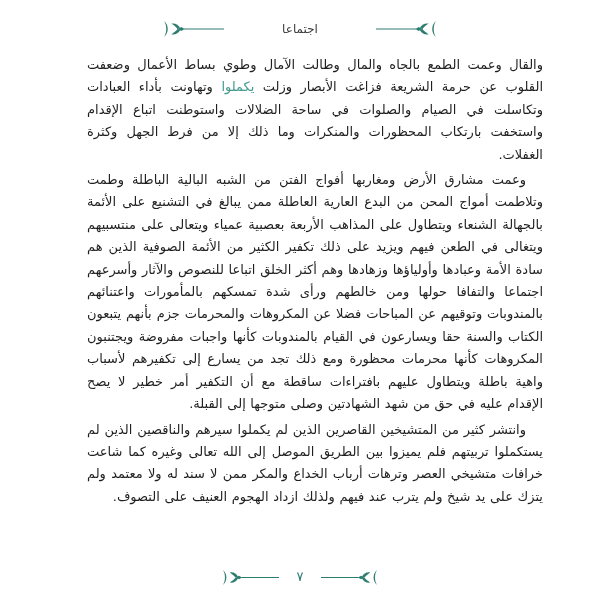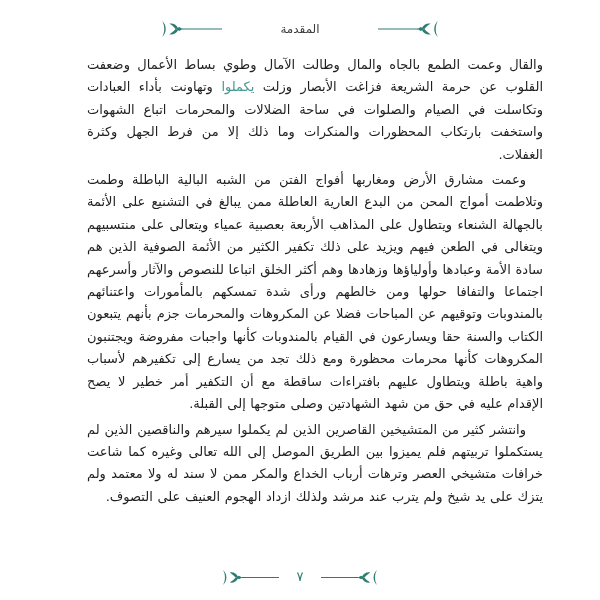--- a/index.html
+++ b/index.html
@@ -66,36 +66,36 @@
   <div class="page-header">
     <span class="ornament">
       <svg width="62" height="20" viewBox="0 0 66 20" aria-hidden="true">
         <line x1="0" y1="10" x2="43" y2="10" stroke="currentColor" stroke-width="1.3"></line>
         <path d="M42,10 l3.5,-2 l3.5,2 l-3.5,2 Z" fill="currentColor"></path>
         <path d="M46.5,9.5 C48,5.5 52,3.5 56,4.2 C53.5,6.2 51,7.6 49.5,10 Z" fill="currentColor"></path>
         <path d="M46.5,10.5 C48,14.5 52,16.5 56,15.8 C53.5,13.8 51,12.4 49.5,10 Z" fill="currentColor"></path>
         <path d="M64,1.5 C58.5,5 58.5,15 64,18.5 C60.6,15 60.6,5 64,1.5 Z" fill="currentColor"></path>
       </svg>
     </span>
-    <span class="chapter-title">المقدمة</span>
+    <span class="chapter-title">اجتماعا</span>
     <span class="ornament">
       <svg width="62" height="20" viewBox="0 0 66 20" aria-hidden="true" style="transform:scaleX(-1)">
         <line x1="0" y1="10" x2="43" y2="10" stroke="currentColor" stroke-width="1.3"></line>
         <path d="M42,10 l3.5,-2 l3.5,2 l-3.5,2 Z" fill="currentColor"></path>
         <path d="M46.5,9.5 C48,5.5 52,3.5 56,4.2 C53.5,6.2 51,7.6 49.5,10 Z" fill="currentColor"></path>
         <path d="M46.5,10.5 C48,14.5 52,16.5 56,15.8 C53.5,13.8 51,12.4 49.5,10 Z" fill="currentColor"></path>
         <path d="M64,1.5 C58.5,5 58.5,15 64,18.5 C60.6,15 60.6,5 64,1.5 Z" fill="currentColor"></path>
       </svg>
     </span>
   </div>
 
   <div class="page-body">
-    <p><span>والقال وعمت الطمع بالجاه والمال وطالت الآمال وطوي بساط الأعمال وضعفت القلوب عن حرمة الشريعة فزاغت الأبصار وزلت </span><span class="highlighted-term">يكملوا</span><span> وتهاونت بأداء العبادات وتكاسلت في الصيام والصلوات في ساحة الضلالات والمحرمات اتباع الشهوات واستخفت بارتكاب المحظورات والمنكرات وما ذلك إلا من فرط الجهل وكثرة الغفلات.</span></p>
+    <p><span>والقال وعمت الطمع بالجاه والمال وطالت الآمال وطوي بساط الأعمال وضعفت القلوب عن حرمة الشريعة فزاغت الأبصار وزلت </span><span class="highlighted-term">يكملوا</span><span> وتهاونت بأداء العبادات وتكاسلت في الصيام والصلوات في ساحة الضلالات واستوطنت اتباع الإقدام واستخفت بارتكاب المحظورات والمنكرات وما ذلك إلا من فرط الجهل وكثرة الغفلات.</span></p>
     <p class="indented">وعمت مشارق الأرض ومغاربها أفواج الفتن من الشبه البالية الباطلة وطمت وتلاطمت أمواج المحن من البدع العارية العاطلة ممن يبالغ في التشنيع على الأئمة بالجهالة الشنعاء ويتطاول على المذاهب الأربعة بعصبية عمياء ويتعالى على منتسبيهم ويتغالى في الطعن فيهم ويزيد على ذلك تكفير الكثير من الأئمة الصوفية الذين هم سادة الأمة وعبادها وأولياؤها وزهادها وهم أكثر الخلق اتباعا للنصوص والآثار وأسرعهم اجتماعا والتفافا حولها ومن خالطهم ورأى شدة تمسكهم بالمأمورات واعتنائهم بالمندوبات وتوقيهم عن المباحات فضلا عن المكروهات والمحرمات جزم بأنهم يتبعون الكتاب والسنة حقا ويسارعون في القيام بالمندوبات كأنها واجبات مفروضة ويجتنبون المكروهات كأنها محرمات محظورة ومع ذلك تجد من يسارع إلى تكفيرهم لأسباب واهية باطلة ويتطاول عليهم بافتراءات ساقطة مع أن التكفير أمر خطير لا يصح الإقدام عليه في حق من شهد الشهادتين وصلى متوجها إلى القبلة.</p>
-    <p class="indented">وانتشر كثير من المتشيخين القاصرين الذين لم يكملوا سيرهم والناقصين الذين لم يستكملوا تربيتهم فلم يميزوا بين الطريق الموصل إلى الله تعالى وغيره كما شاعت خرافات متشيخي العصر وترهات أرباب الخداع والمكر ممن لا سند له ولا معتمد ولم يتزك على يد شيخ ولم يترب عند مرشد ولذلك ازداد الهجوم العنيف على التصوف.</p>
+    <p class="indented">وانتشر كثير من المتشيخين القاصرين الذين لم يكملوا سيرهم والناقصين الذين لم يستكملوا تربيتهم فلم يميزوا بين الطريق الموصل إلى الله تعالى وغيره كما شاعت خرافات متشيخي العصر وترهات أرباب الخداع والمكر ممن لا سند له ولا معتمد ولم يتزك على يد شيخ ولم يترب عند فيهم ولذلك ازداد الهجوم العنيف على التصوف.</p>
   </div>
 
   <div class="page-footer">
     <span class="ornament">
       <svg width="58" height="19" viewBox="0 0 66 20" aria-hidden="true">
         <line x1="0" y1="10" x2="43" y2="10" stroke="currentColor" stroke-width="1.4"></line>
         <path d="M42,10 l3.5,-2 l3.5,2 l-3.5,2 Z" fill="currentColor"></path>
         <path d="M46.5,9.5 C48,5.5 52,3.5 56,4.2 C53.5,6.2 51,7.6 49.5,10 Z" fill="currentColor"></path>
         <path d="M46.5,10.5 C48,14.5 52,16.5 56,15.8 C53.5,13.8 51,12.4 49.5,10 Z" fill="currentColor"></path>
         <path d="M64,1.5 C58.5,5 58.5,15 64,18.5 C60.6,15 60.6,5 64,1.5 Z" fill="currentColor"></path>

